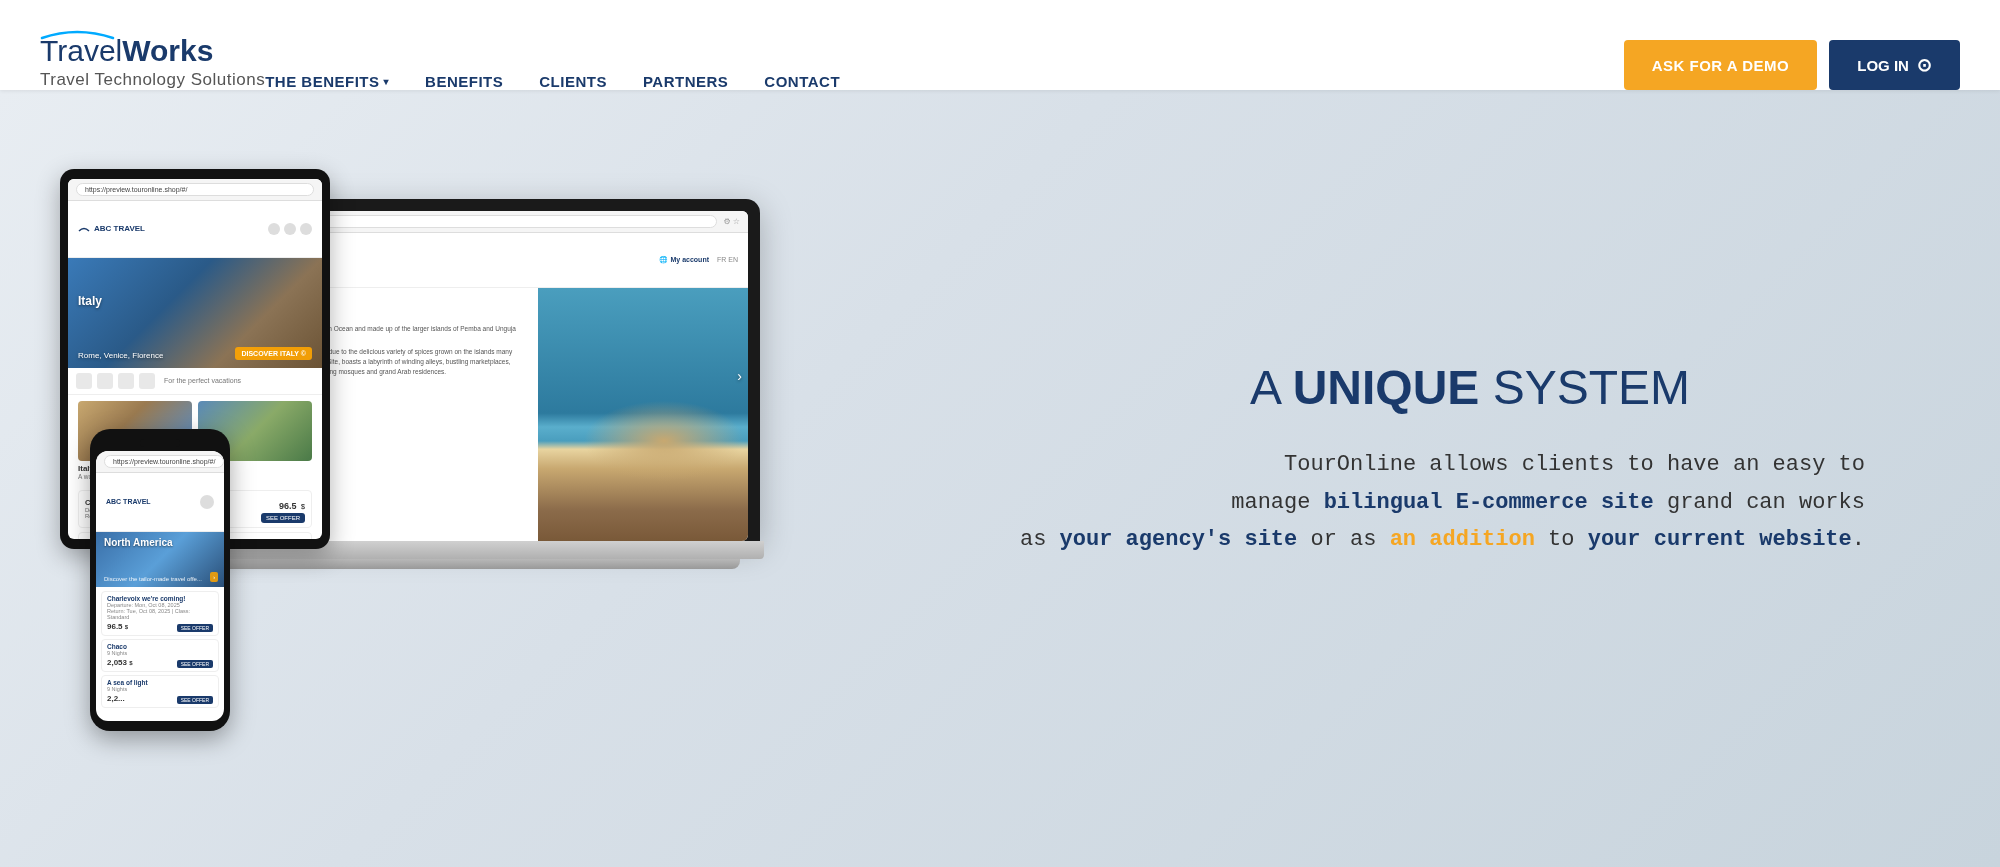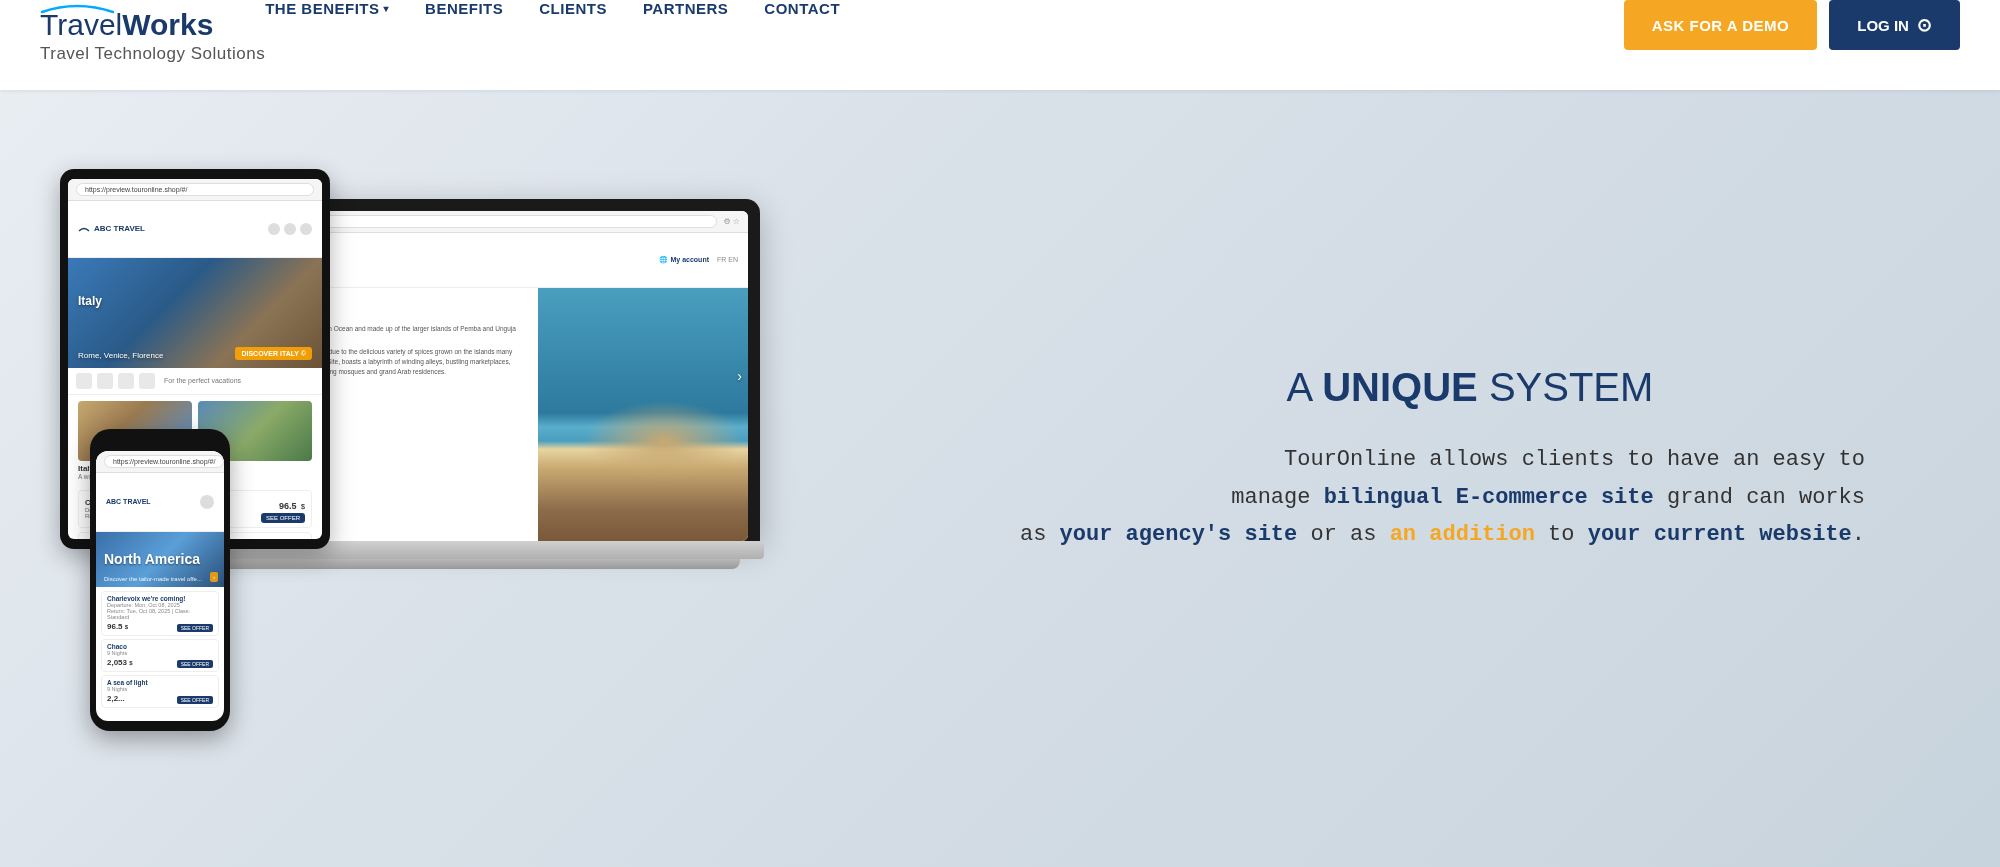--- a/index.html
+++ b/index.html
@@ -2,21 +2,21 @@
 <html><head>
   <meta charset="utf-8">
   <style>
     * { margin: 0; padding: 0; box-sizing: border-box; }
     body { font-family: 'Arial', sans-serif; background: #f0f0f0; width: 2000px; min-height: 867px; overflow-x: hidden; }
 
     
     header {
       background: #fff;
       display: flex;
-      align-items: flex-start;
+      align-items: flex-end;
       padding: 0 40px;
       height: 90px;
       box-shadow: 0 1px 4px rgba(0,0,0,0.08);
       position: relative;
       z-index: 10;
     }
     .logo-subtitle {
       font-size: 17px;
       color: #555;
       letter-spacing: 0.5px;
@@ -378,21 +378,21 @@
 
     
     .hero-text {
       flex: 1;
       padding-left: 60px;
       display: flex;
       flex-direction: column;
       align-items: flex-start;
     }
     .hero-heading {
-      font-size: 40px;
+      font-size: 48px;
       color: #1a3a6b;
       font-weight: 300;
       line-height: 1.2;
       margin-bottom: 30px;
       text-align: center;
       width: 100%;
     }
     .hero-heading .bold { font-weight: 900; }
     .hero-description {
       font-size: 22px;
@@ -642,21 +642,21 @@
           <div class="screen-browser-bar">
             <div class="browser-url">https://preview.touronline.shop/#/</div>
           </div>
 
           <div class="screen-header-bar">
             <span style="font-size:7px;font-weight:700;color:#1a3a6b">ABC TRAVEL</span>
             <div style="width:14px;height:14px;border-radius:50%;background:#ddd"></div>
           </div>
 
           <div class="phone-hero">
-            <div style="position:absolute;top:19px;left:8px;color:#fff;font-size:14px;font-weight:700;text-shadow:0 1px 2px rgba(0,0,0,0.5)">North America</div>
+            <div style="position:absolute;top:5px;left:8px;color:#fff;font-size:10px;font-weight:700;text-shadow:0 1px 2px rgba(0,0,0,0.5)">North America</div>
             <div style="position:absolute;bottom:5px;left:8px;color:rgba(255,255,255,0.9);font-size:6px">Discover the tailor-made travel offe...</div>
             <div style="position:absolute;bottom:5px;right:6px;background:rgba(255,165,0,0.85);color:#fff;font-size:5.5px;padding:2px 3px;border-radius:2px;cursor:pointer">›</div>
           </div>
 
           <div style="padding:4px 5px">
             <div class="phone-offer">
               <div class="phone-offer-title">Charlevoix we're coming!</div>
               <div class="phone-offer-meta">Departure: Mon, Oct 08, 2025</div>
               <div class="phone-offer-meta">Return: Tue, Oct 08, 2025 | Class: Standard</div>
               <div style="display:flex;justify-content:space-between;align-items:center;margin-top:2px">

